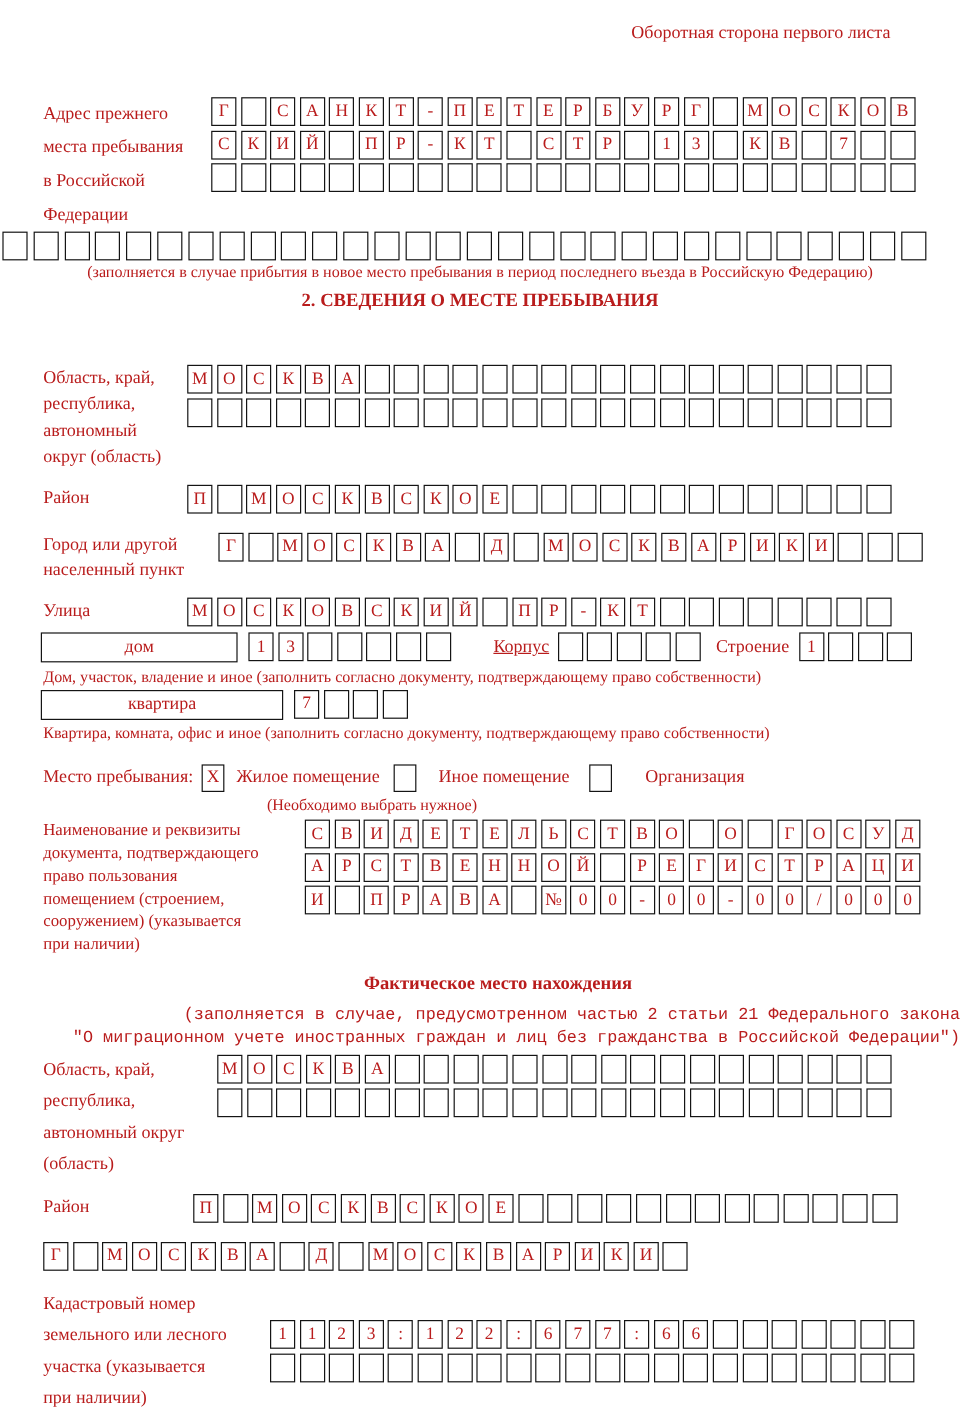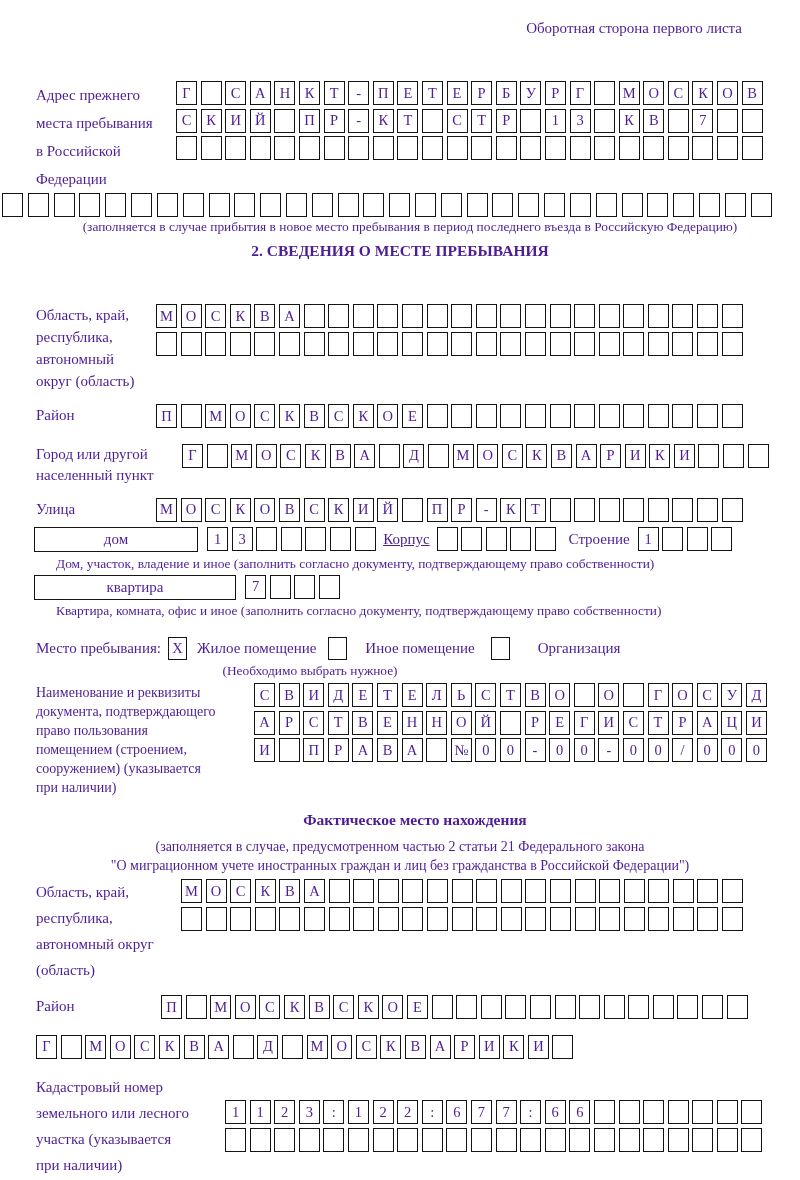--- a/index.html
+++ b/index.html
@@ -1,19 +1,19 @@
 <!DOCTYPE html>
 <html><head>
 <meta charset="utf-8">
 <style>
   html,body{margin:0;padding:0;background:#fff;}
   .page{
     position:relative;
     width:800px;height:1180px;
-    background:#fff;color:#4c1d95;
+    background:#fff;color:#b91c1c;
     font-family:"Liberation Serif","DejaVu Serif",serif;
     box-sizing:border-box;
     padding-top:20px;
     overflow:hidden;
   }
   .header-note{
     text-align:right;
     font-size:15px;
     margin:0 58px 20px 0;
   }
@@ -36,38 +36,38 @@
   .flabel{font-size:15px;line-height:22px;flex:0 0 auto;}
   .multiline{white-space:pre-line;}
   .w140{width:140px;line-height:28px;}
   .w120{width:120px;}
   .w146{width:146px;line-height:21px;}
   .w218{width:218px;font-size:14px;line-height:19px;}
   .w145{width:145px;line-height:26px;}
   .w125{width:125px;}
   .w189{width:189px;line-height:21px;}
   .w189c{width:189px;line-height:26px;}
-  .caption{font-size:13.4px;margin:1px 0 3px 36px;padding-left:20px;}
+  .caption{font-size:13.4px;margin:1px 0 3px 36px;}
   .center{text-align:center;margin-left:0;}
   .sec-title{font-weight:bold;font-size:15.5px;text-align:center;margin:7px 0 8px 0;}
   .widebox{
     border:1.6px solid #141414;height:25px;box-sizing:border-box;
     display:flex;align-items:center;justify-content:center;
     font-size:15px;flex:0 0 auto;
   }
   .inline-lab{font-size:15px;line-height:25px;flex:0 0 auto;}
   .house-row{display:flex;align-items:flex-start;margin:2px 0 0 34px;}
   .stay-row{display:flex;align-items:center;margin:18px 0 0 36px;font-size:15px;}
   .chk{
     display:inline-flex;align-items:center;justify-content:center;
     width:19px;height:23px;border:1.6px solid #141414;box-sizing:border-box;
     font-size:14.5px;
   }
   .stay-note{width:620px;text-align:center;font-size:13.4px;margin-top:3px;}
-  .actual-caption{font-size:14px;line-height:19px;text-align:center;margin-top:2px;}
+  .actual-caption{font-size:14px;line-height:19px;text-align:right;margin-top:2px;font-family:Liberation Mono, monospace;}
   .stamp-box{
     margin:6px 0 0 394px;
     width:360px;height:174px;
     border:2px solid #141414;box-sizing:border-box;
   }
   .mt2{margin-top:12px;}
   .mt4{margin-top:4px;}
   .mt14{margin-top:14px;padding-left:30px;}
 </style>
 </head>
@@ -355,21 +355,21 @@
     <div class="widebox" style="width:164px;">дом</div>
     <div class="cellrow" style="margin-left:9px;">
         <span class="cell">1</span>
         <span class="cell">3</span>
         <span class="cell"></span>
         <span class="cell"></span>
         <span class="cell"></span>
         <span class="cell"></span>
         <span class="cell"></span>
       </div>
-    <div class="inline-lab" style="margin-left:4px;margin-right:7px;text-decoration:underline;">Корпус</div>
+    <div class="inline-lab" style="margin-left:32px;margin-right:7px;text-decoration:underline;">Корпус</div>
     <div class="cellrow">
         <span class="cell"></span>
         <span class="cell"></span>
         <span class="cell"></span>
         <span class="cell"></span>
         <span class="cell"></span>
       </div>
     <div class="inline-lab" style="margin-left:9px;margin-right:8px;">Строение</div>
     <div class="cellrow">
         <span class="cell">1</span>

